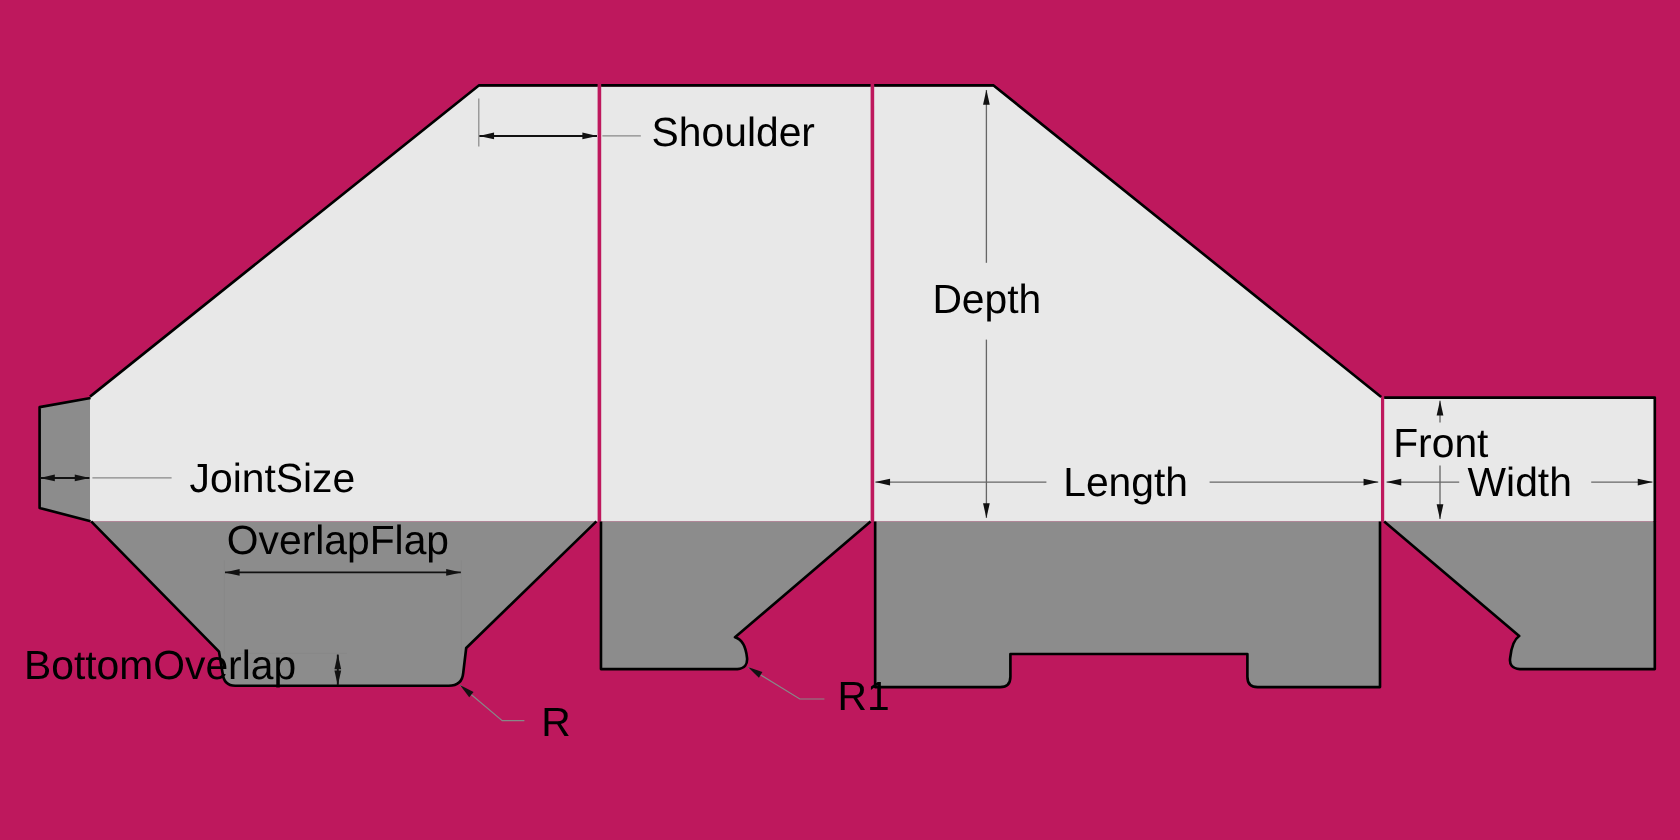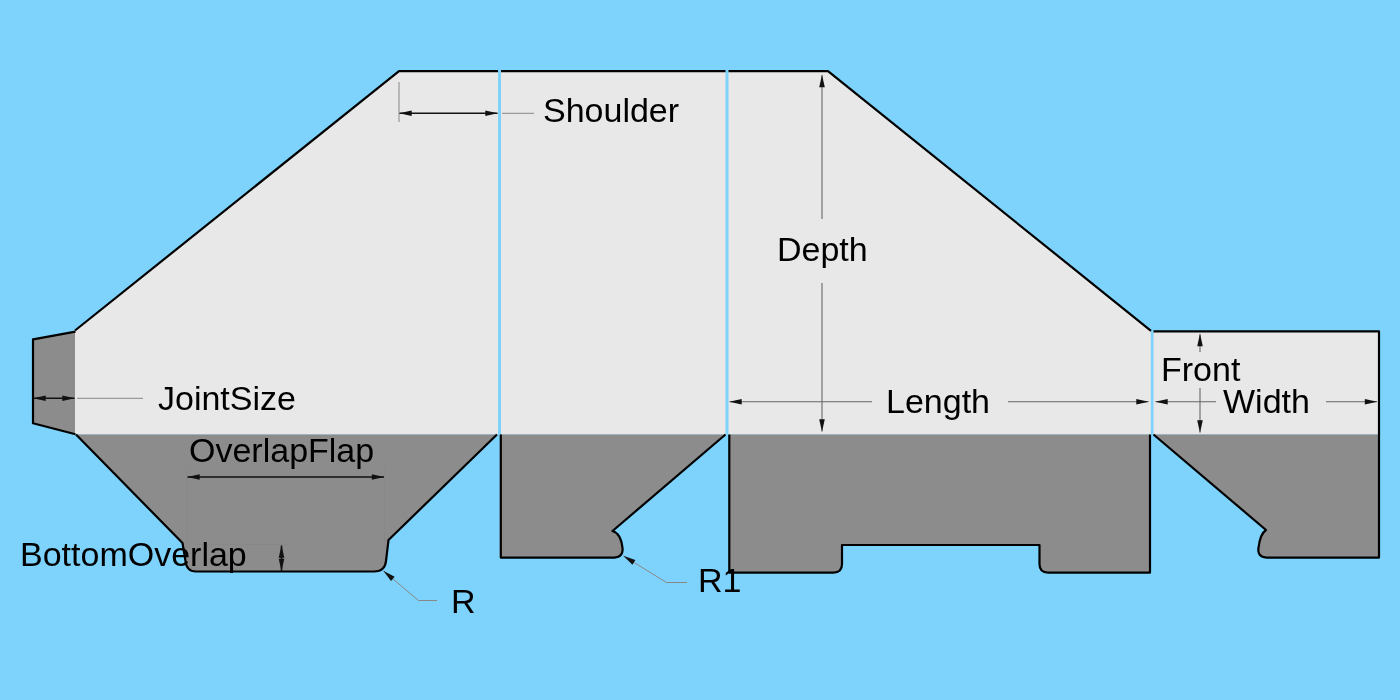--- a/index.html
+++ b/index.html
@@ -8,21 +8,21 @@
     background: #ffffff;
     width: 1400px;
     height: 700px;
     overflow: hidden;
     font-family: "Liberation Sans", sans-serif;
   }
   #stage {
     position: relative;
     width: 1400px;
     height: 700px;
-    background: #7dd3fc;
+    background: #be185d;
   }
   svg { display: block; }
   .fillshape { stroke: none; }
   .cutline {
     fill: none;
     stroke: #000000;
     stroke-width: 2.2;
     stroke-linejoin: round;
     stroke-linecap: butt;
   }

